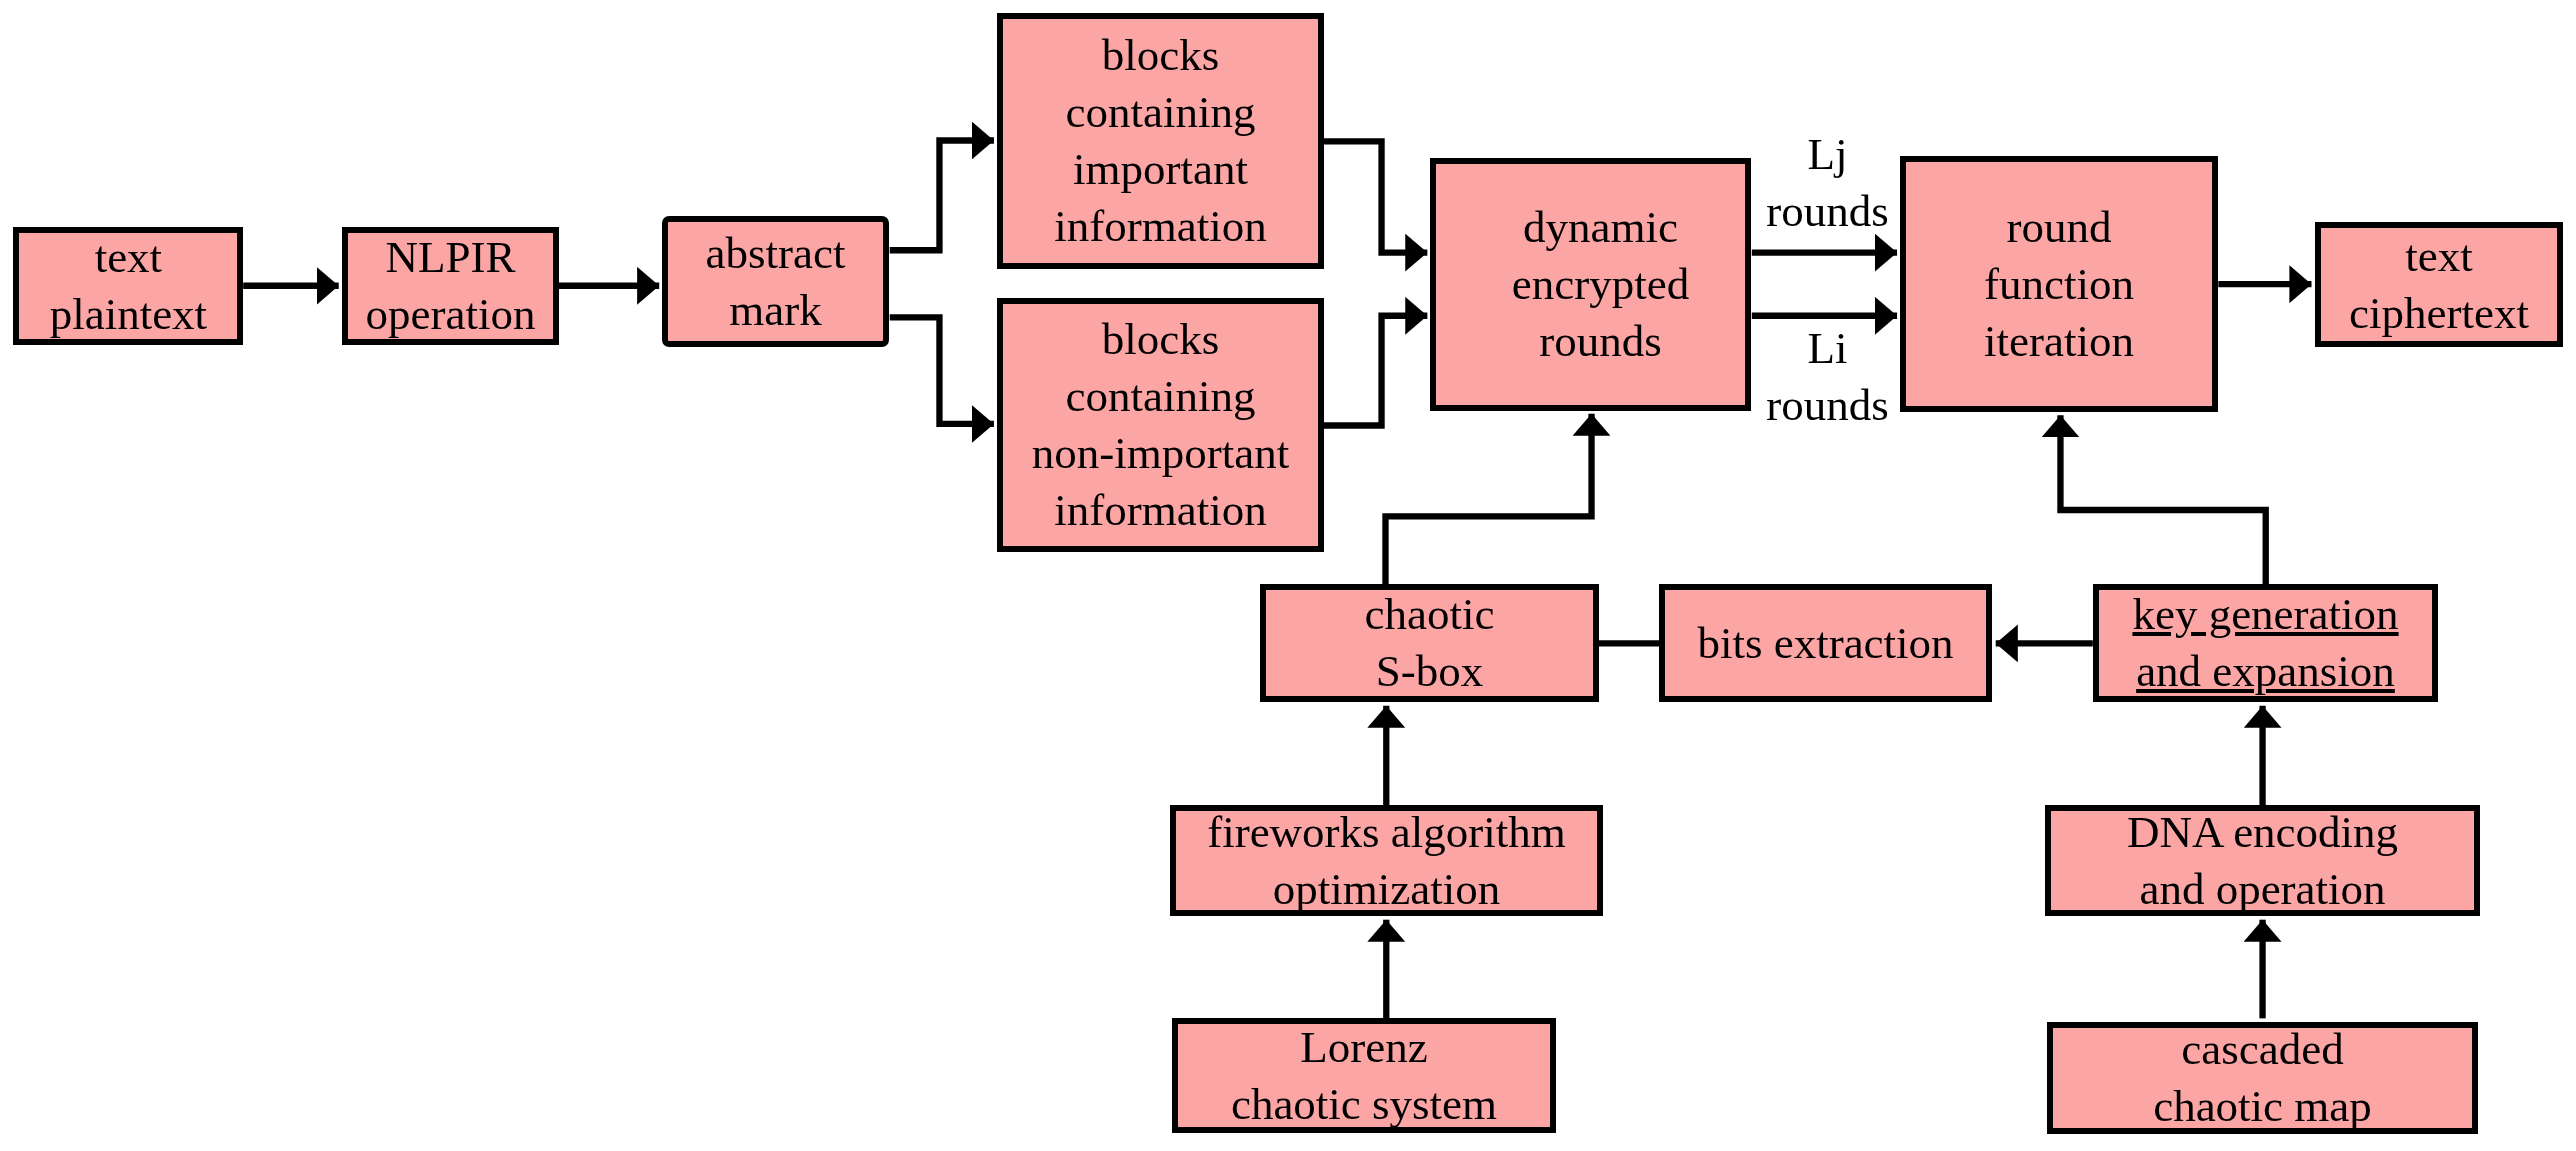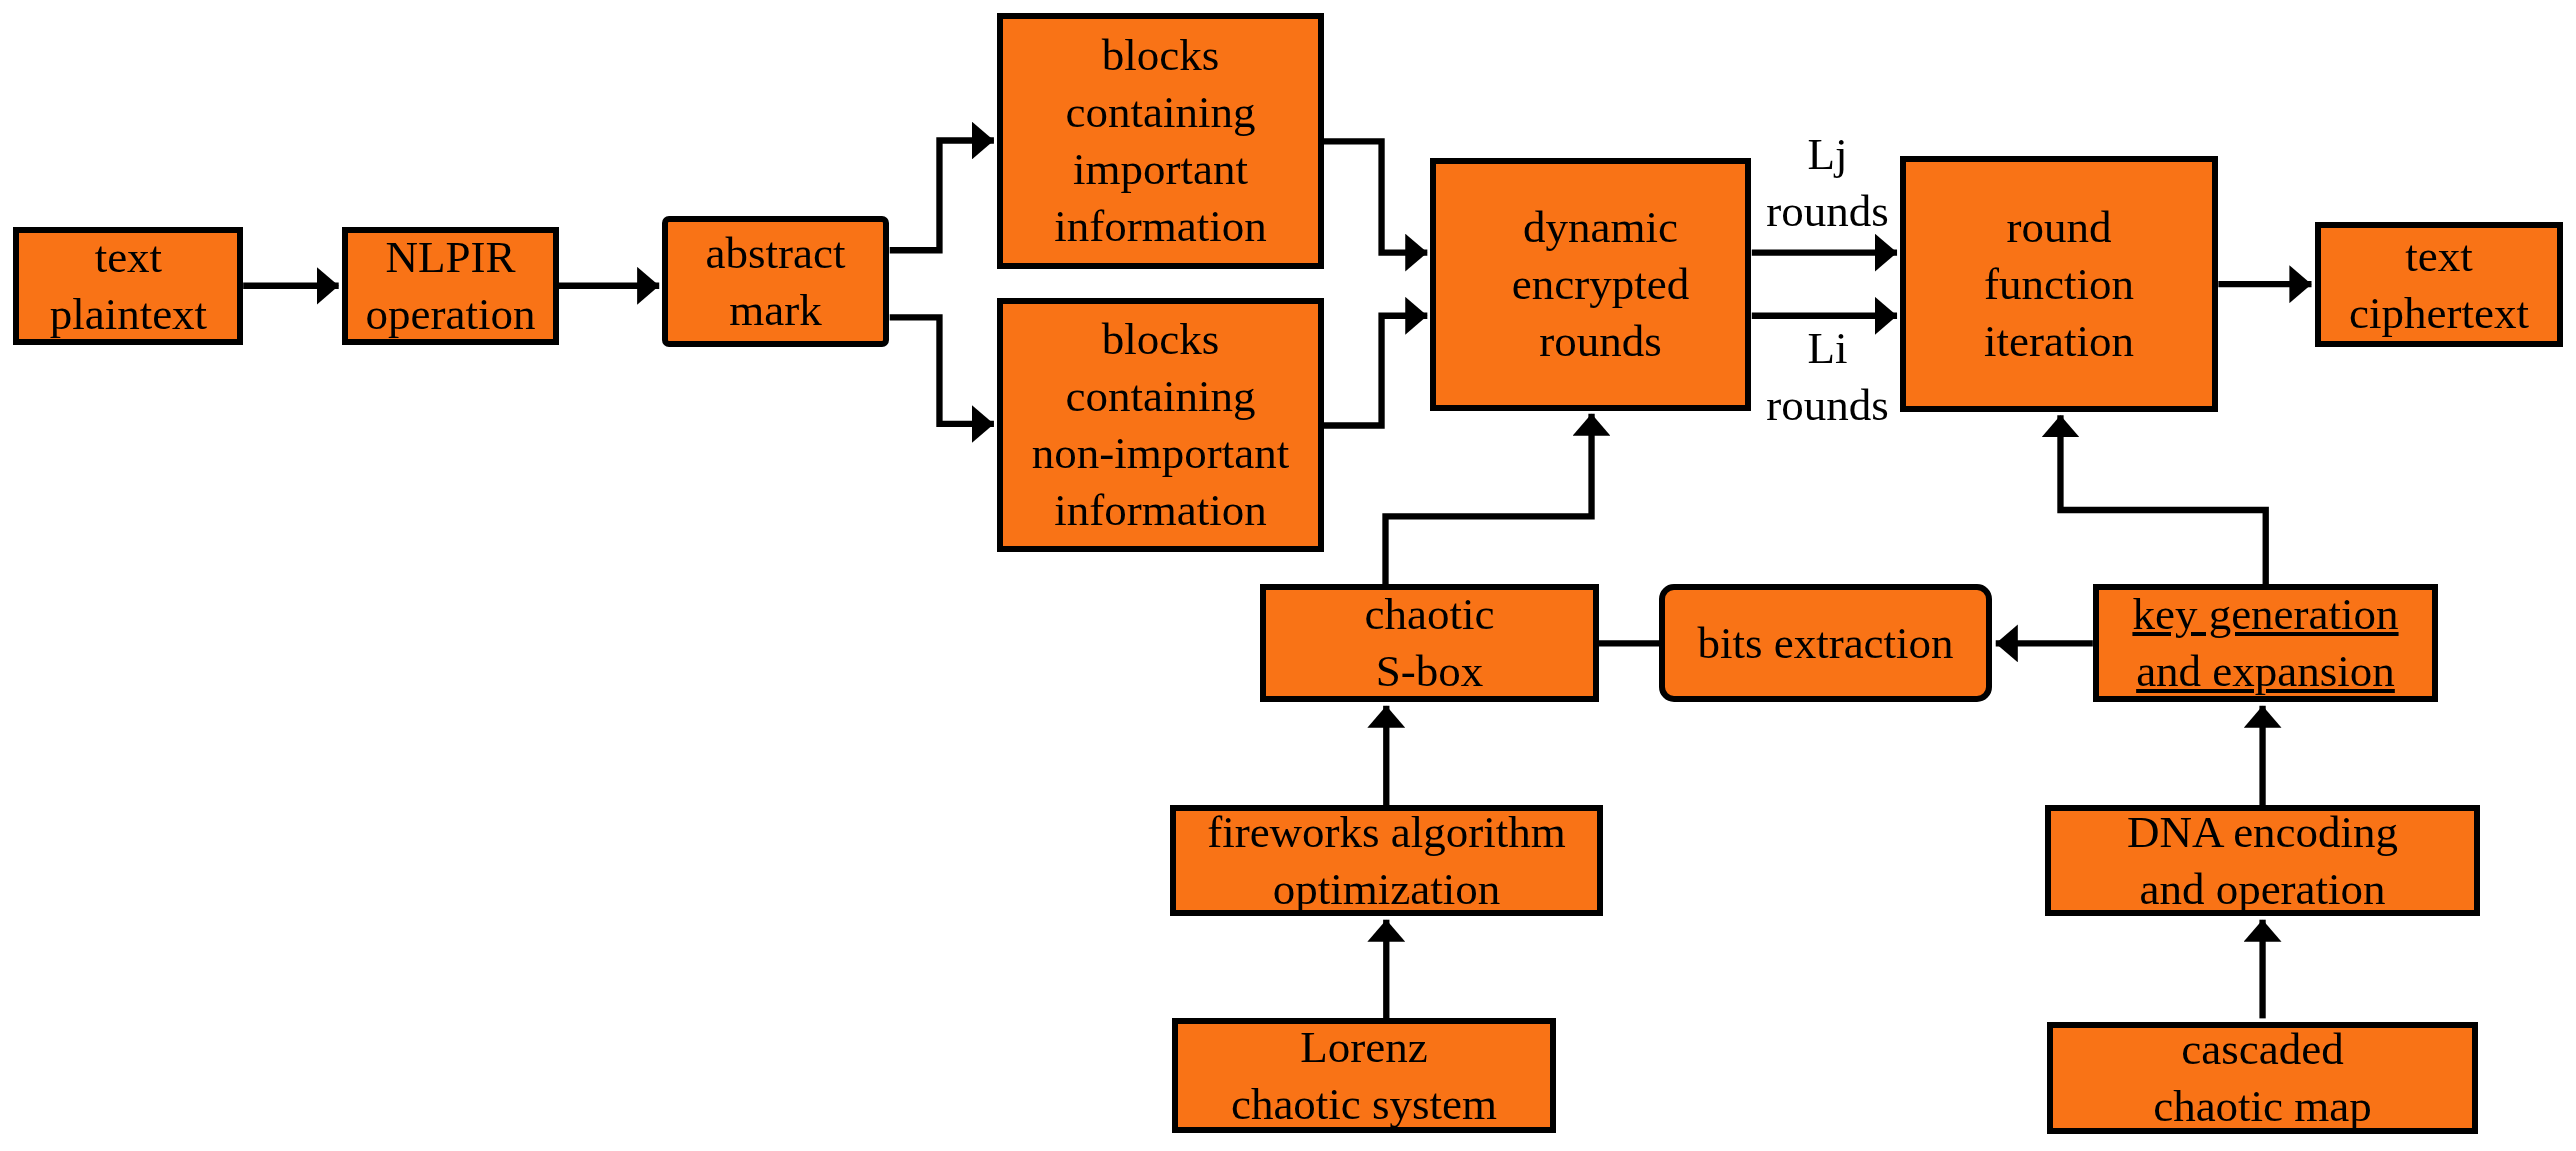--- a/index.html
+++ b/index.html
@@ -9,21 +9,21 @@
     height: 1151px;
     background: #ffffff;
     font-family: "Liberation Serif", "DejaVu Serif", serif;
     color: #000000;
   }
   #wires { position: absolute; left: 0; top: 0; width: 2576px; height: 1151px; }
   .node {
     position: absolute;
     box-sizing: border-box;
     border: 6.3px solid #000000;
-    background: #f97316;
+    background: #fca5a5;
     display: flex;
     align-items: center;
     justify-content: center;
     text-align: center;
   }
   .node span, .edge-label span {
     white-space: pre-line;
     font-size: 45px;
     line-height: 57px;
     color: #000000;
@@ -122,21 +122,21 @@
   <div class="node" style="left:2315px; top:222px; width:248px; height:125px;">
     <span>text
 ciphertext</span>
   </div>
 
   <div class="node" style="left:1216px; top:584px; width:339px; height:118px;margin-left:44px;">
     <span>chaotic
 S-box</span>
   </div>
 
-  <div class="node" style="left:1659px; top:584px; width:333px; height:118px;border-radius:15px;">
+  <div class="node" style="left:1659px; top:584px; width:333px; height:118px;">
     <span>bits extraction</span>
   </div>
 
   <div class="node" style="left:2093px; top:584px; width:345px; height:118px;text-decoration:underline;">
     <span>key generation
 and expansion</span>
   </div>
 
   <div class="node" style="left:1170px; top:805px; width:433px; height:111px;">
     <span>fireworks algorithm

